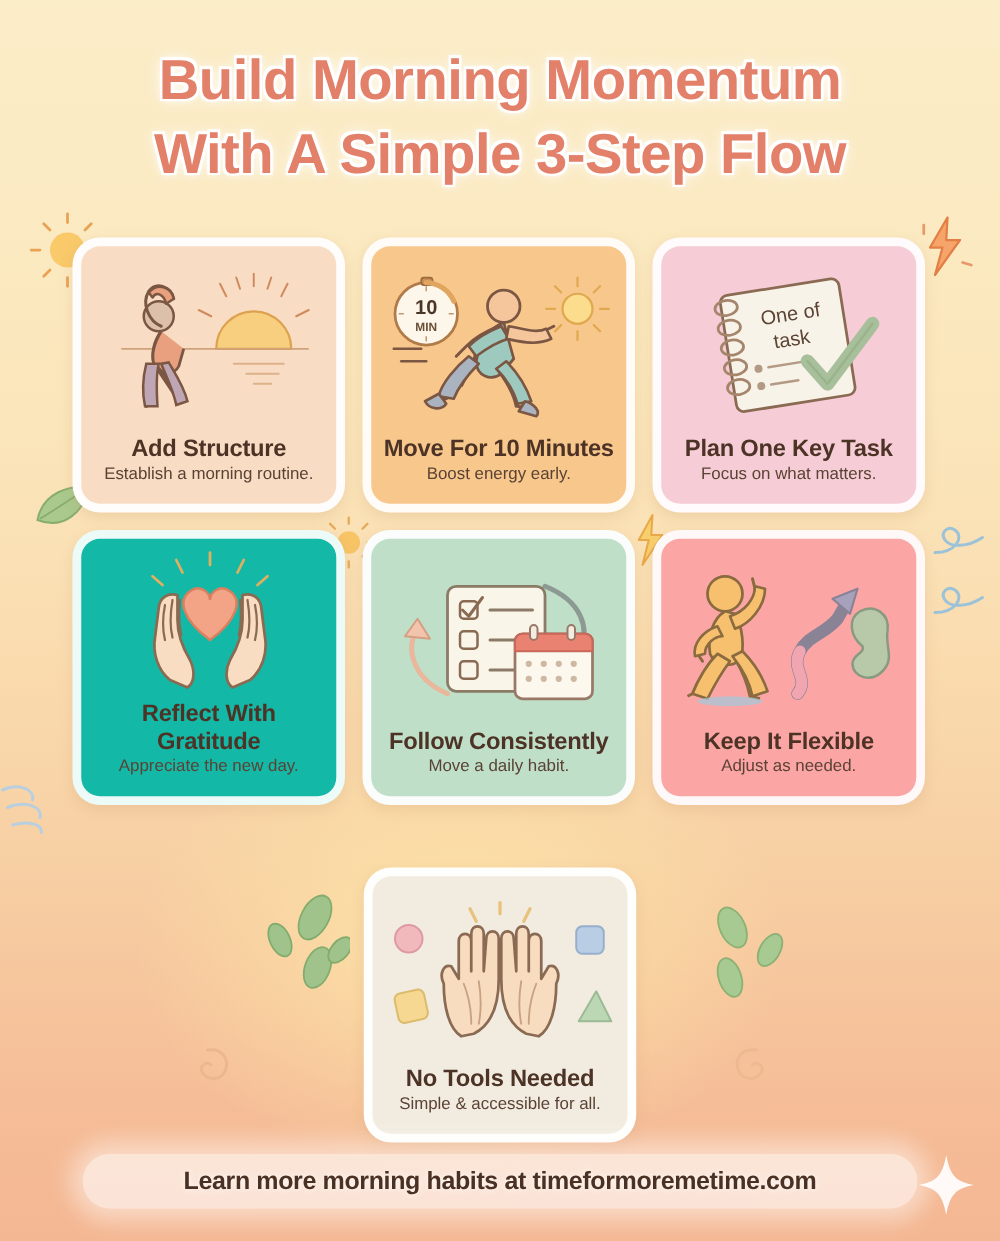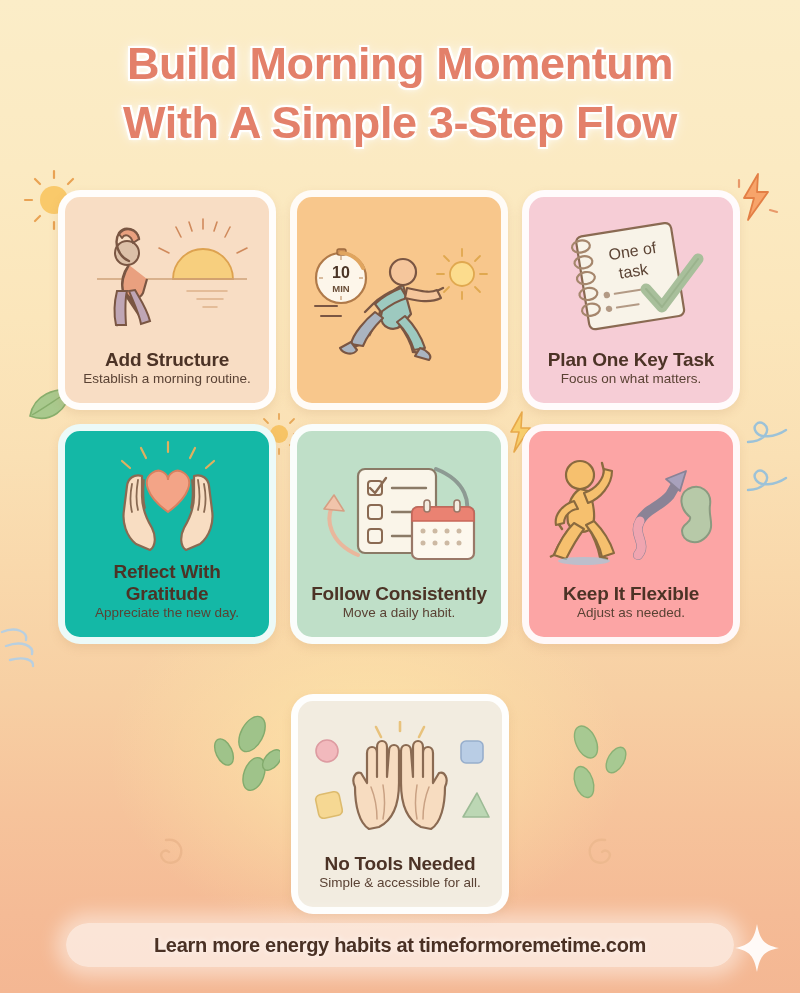--- a/index.html
+++ b/index.html
@@ -309,20 +309,24 @@
           <path d="M94 44 C84 48 74 54 68 60 L74 68 C82 62 92 56 100 54 Z" fill="#9dc9bf" stroke="#7a5643" stroke-width="2.1" stroke-linejoin="round"></path>
           <path d="M100 46 C110 48 120 52 128 48 L136 44" fill="none" stroke="#7a5643" stroke-width="2.4" stroke-linecap="round"></path>
           <path d="M100 44 C112 46 122 50 130 46 L134 54 C122 60 108 56 98 54 Z" fill="#f5c69c" stroke="#7a5643" stroke-width="2.1" stroke-linejoin="round"></path>
           <path d="M74 74 C66 80 58 90 54 100 L40 106" fill="none" stroke="#7a5643" stroke-width="2.4"></path>
           <path d="M76 74 C68 82 60 92 56 102 L44 100 C46 90 58 76 68 68 Z" fill="#aab4c0" stroke="#7a5643" stroke-width="2.1" stroke-linejoin="round"></path>
           <path d="M33 104 C36 110 46 112 50 106 L44 98 Z" fill="#aab4c0" stroke="#7a5643" stroke-width="2.1" stroke-linejoin="round"></path>
           <path d="M92 80 C98 88 104 98 106 108 L122 110" fill="none" stroke="#7a5643" stroke-width="2.4"></path>
           <path d="M90 78 C98 86 104 96 107 106 L118 104 C114 92 106 80 98 72 Z" fill="#9dc9bf" stroke="#7a5643" stroke-width="2.1" stroke-linejoin="round"></path>
           <path d="M113 104 C120 106 126 112 122 116 L108 112 Z" fill="#aab4c0" stroke="#7a5643" stroke-width="2.1" stroke-linejoin="round"></path>
         </svg>
+      </div>
+      <div class="card-text">
+        <div class="card-title">Move For 10 Minutes</div>
+        <div class="card-sub">Boost energy early.</div>
       </div>
     </div>
 
     <div class="card" style="background:#f6cdd6;">
       <div class="card-art">
         <svg width="170" height="118" viewBox="0 0 170 118">
           <g transform="rotate(-9 85 58)">
             <rect x="36" y="12" width="96" height="94" rx="6" fill="#f8f3e8" stroke="#8a6a52" stroke-width="2.2"></rect>
             <g fill="none" stroke="#a5866c" stroke-width="2.2">
               <ellipse cx="40" cy="22" rx="9" ry="6"></ellipse>
@@ -471,16 +475,16 @@
       </div>
       <div class="card-text">
         <div class="card-title">No Tools Needed</div>
         <div class="card-sub">Simple &amp; accessible for all.</div>
       </div>
     </div>
 
   </div>
 
   <div class="footer">
-    <span class="footer-text">Learn more energy habits at timeformoremetime.com</span>
+    <span class="footer-text">Learn more morning habits at timeformoremetime.com</span>
   </div>
 
 </div>
 
 </body></html>

